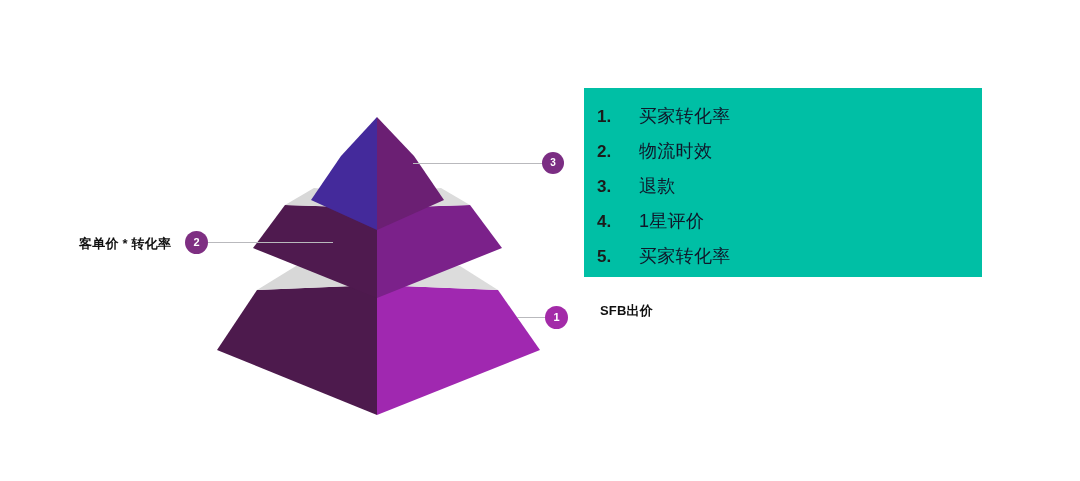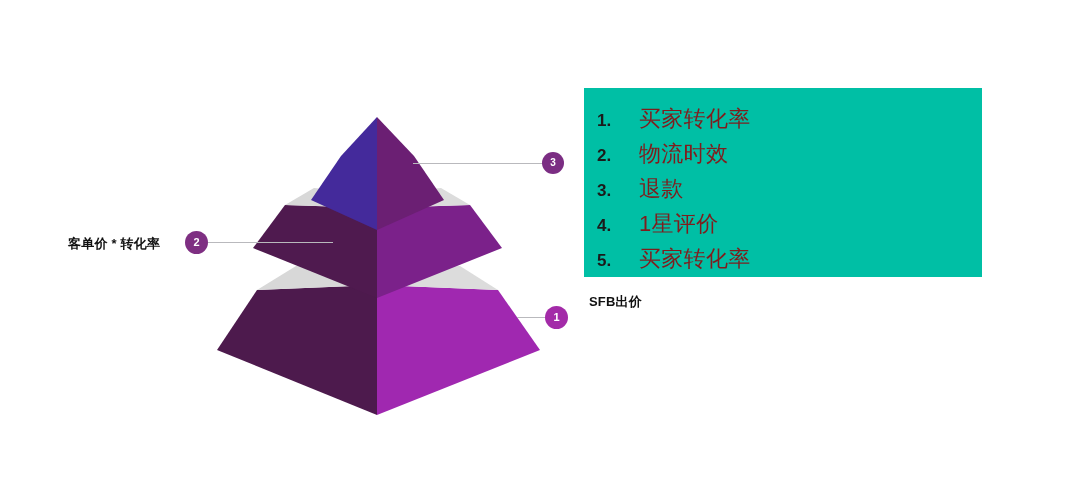--- a/index.html
+++ b/index.html
@@ -90,28 +90,29 @@
     font-size: 11px;
   }
   
   .side-label {
     position: absolute;
     font-size: 13px;
     font-weight: bold;
     color: #111111;
     white-space: nowrap;
     letter-spacing: 0.2px;
+    margin-left: 11px;
   }
   #label-tier2 {
     left: 68px;
     top: 235px;
   }
   #label-tier1 {
     left: 589px;
-    top: 293px;
+    top: 302px;
     text-align: center;
   }
   
   #callout-box {
     position: absolute;
     left: 584px;
     top: 88px;
     width: 398px;
     height: 189px;
     background: #00bfa5;
@@ -125,22 +126,22 @@
     padding-left: 13px;
   }
   .callout-num {
     width: 42px;
     flex: 0 0 42px;
     color: #1b1b1b;
     font-size: 17px;
     font-weight: 600;
   }
   .callout-text {
-    color: #7f1d1d;
-    font-size: 22px;
+    color: #0f172a;
+    font-size: 18px;
     font-weight: 500;
     letter-spacing: 0.3px;
   }
 </style>
 </head>
 <body>
 
 <div id="canvas">
 
   <div id="pyramid-graphic">

